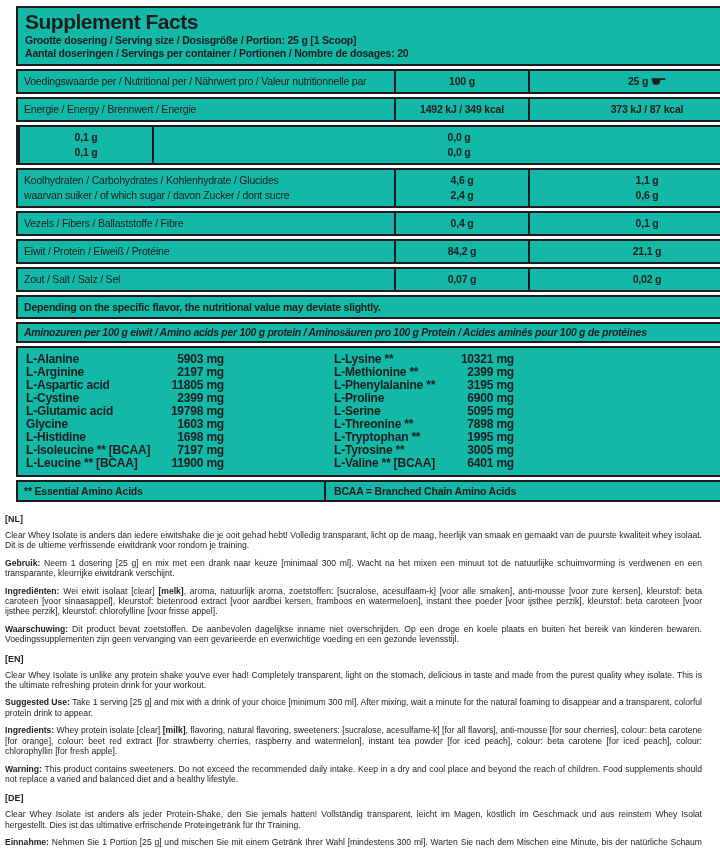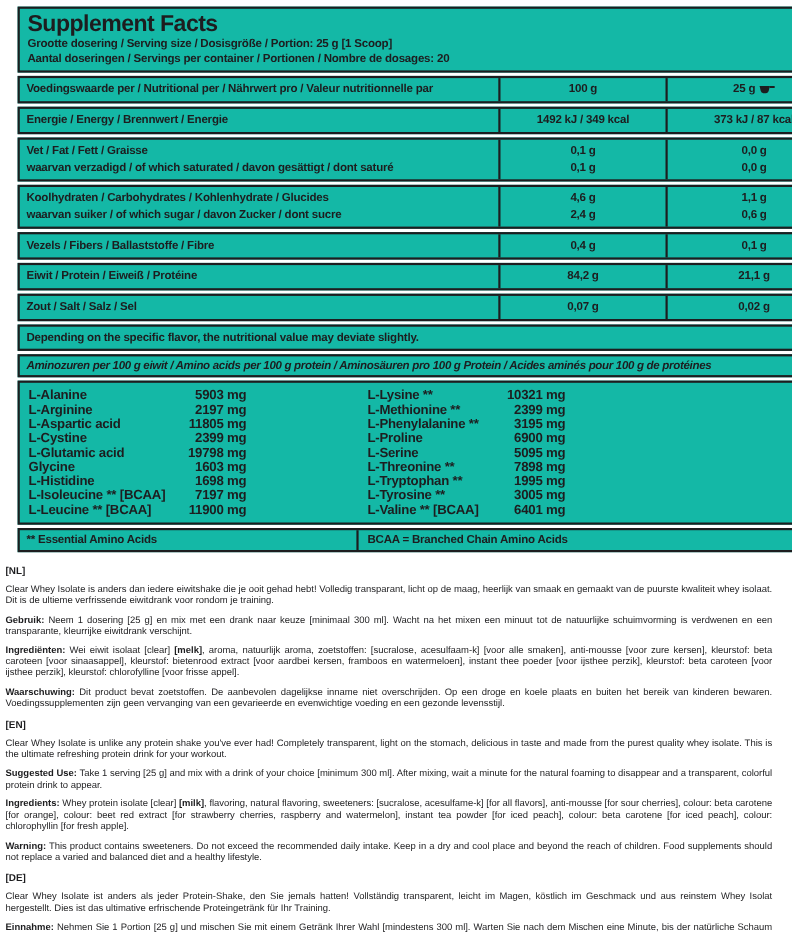--- a/index.html
+++ b/index.html
@@ -13,23 +13,23 @@
   .box{
     box-sizing:border-box;width:712px;margin:0 0 3px 16px;
     border:2px solid #1d1d1f;background:#14b8a6;
   }
   
   .headbox{padding:2px 7px 4px 7px;}
   .title{font-size:21px;font-weight:700;letter-spacing:-0.5px;line-height:24px;}
   .servline{font-size:10.5px;font-weight:700;line-height:13px;letter-spacing:-0.2px;}
   
   .trow{display:flex;align-items:stretch;}
-  .cl{box-sizing:border-box;width:435px;padding:3px 6px;font-size:10.5px;font-weight:700;line-height:15px;letter-spacing:-0.2px;}
+  .cl{box-sizing:border-box;width:376px;padding:3px 6px;font-size:10.5px;font-weight:400;line-height:15px;letter-spacing:-0.2px;}
   .cv{box-sizing:border-box;text-align:center;padding:3px 2px;font-size:10.5px;font-weight:700;line-height:15px;letter-spacing:-0.2px;}
-  .c1{width:152px;border-left:2px solid #1d1d1f;}
+  .c1{width:134px;border-left:2px solid #1d1d1f;}
   .c2{flex:1;border-left:2px solid #1d1d1f;display:flex;flex-direction:column;align-items:center;padding-left:40px;}
   .c2 .withicon{display:flex;align-items:center;justify-content:center;gap:3px;}
   .notebox{padding:3px 6px;font-size:10.5px;font-weight:700;line-height:14px;letter-spacing:-0.2px;}
   
   .aminohead{padding:2px 6px;font-size:10.5px;font-weight:700;line-height:13px;letter-spacing:-0.3px;font-style:italic;}
   .aminobox{padding:5px 6px 5px 8px;}
   .amino-flex{display:flex;}
   .acol{display:flex;flex-direction:column;}
   .acol1{width:198px;margin-right:110px;}
   .acol2{width:180px;}
@@ -78,24 +78,20 @@
     </div>
     <div class="cv c1">
         <div>1492 kJ / 349 kcal</div>
       </div>
     <div class="cv c2">
         <div>373 kJ / 87 kcal</div>
       </div>
   </div>
 
   <div class="box trow">
-    <div class="cl">
-      <div>Vet / Fat / Fett / Graisse</div>
-      <div>waarvan verzadigd / of which saturated / davon gesättigt / dont saturé</div>
-    </div>
     <div class="cv c1">
       <div>0,1 g</div>
       <div>0,1 g</div>
     </div>
     <div class="cv c2">
       <div>0,0 g</div>
       <div>0,0 g</div>
     </div>
   </div>
 

